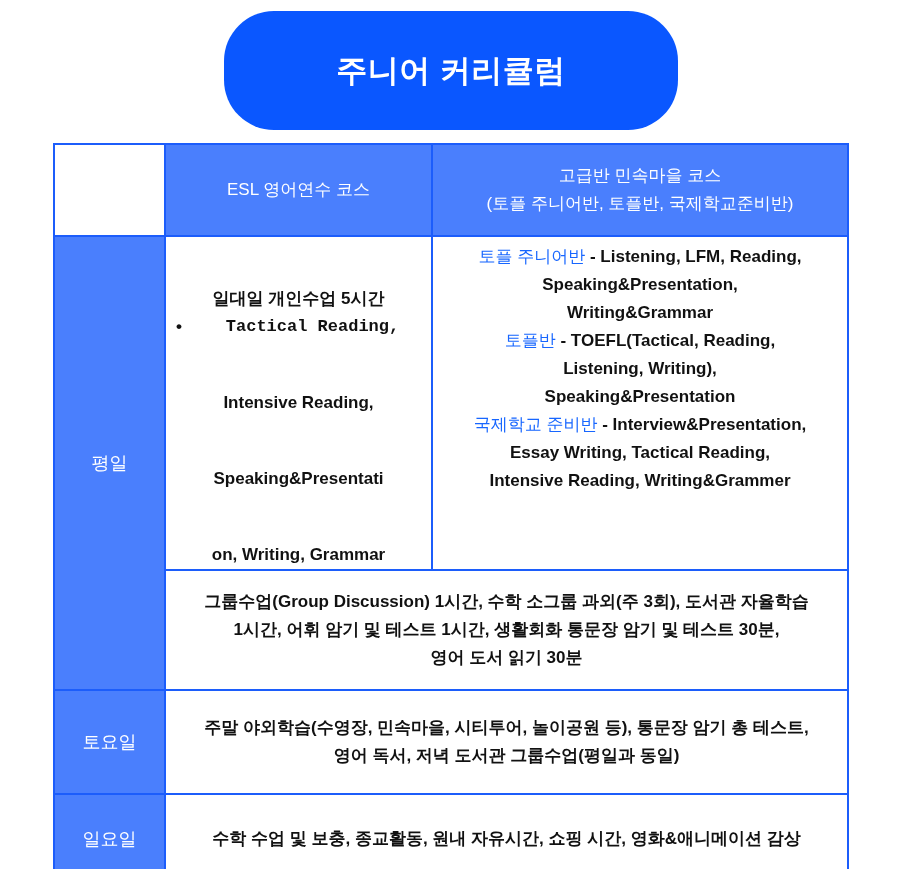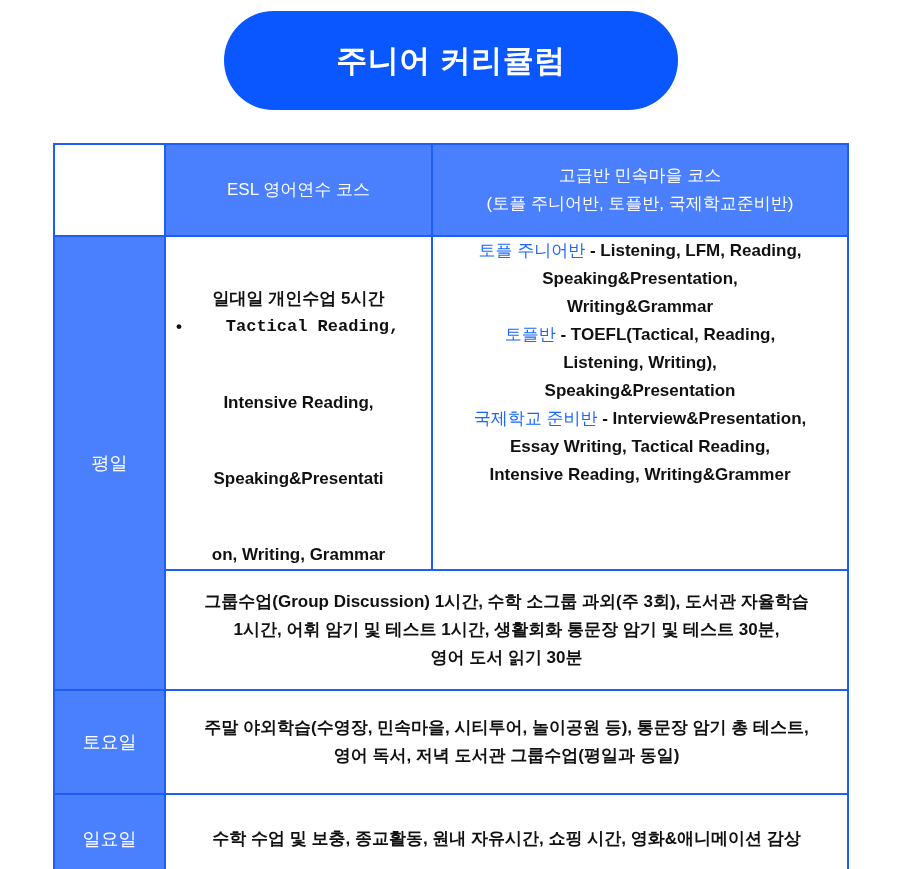--- a/index.html
+++ b/index.html
@@ -1,18 +1,18 @@
 <!DOCTYPE html>
 <html><head>
 <meta charset="utf-8">
 <style>
   html, body { margin: 0; padding: 0; background: #ffffff; }
   body { width: 900px; height: 869px; position: relative; font-family: "Liberation Sans", "DejaVu Sans", sans-serif; overflow: hidden; }
   .title-pill {
-    position: absolute; left: 224px; top: 11px; width: 454px; height: 99px;
+    position: absolute; left: 224px; top: 11px; width: 454px; height: 119px;
     border-radius: 50px; background: #0a57ff;
     display: flex; align-items: center; justify-content: center;
     color: #ffffff; font-size: 31px; font-weight: bold; letter-spacing: 0.5px;
   }
   table.curr {
     position: absolute; left: 53px; top: 143px; width: 794px;
     border-collapse: collapse; table-layout: fixed;
   }
   table.curr td {
     border: 2px solid #1c5dfb; text-align: center; vertical-align: middle;
@@ -64,21 +64,21 @@
         <span class="esl-line">일대일 개인수업 5시간</span>
         <div class="bullet-row">
           <span class="bullet">•</span>
           <span class="bullet-text">Tactical Reading,</span>
         </div>
         <span class="esl-line">Intensive Reading,</span>
         <span class="esl-line">Speaking&amp;Presentati</span>
         <span class="esl-line">on, Writing, Grammar</span>
       </div>
     </td>
-    <td style="vertical-align:top; padding-top:0;">
+    <td style="vertical-align:top; padding-top:6px;">
       <span class="adv-line"><span class="hl">토플 주니어반</span><span> - Listening, LFM, Reading,</span></span>
       <span class="adv-line">Speaking&amp;Presentation,</span>
       <span class="adv-line">Writing&amp;Grammar</span>
       <span class="adv-line"><span class="hl">토플반</span><span> - TOEFL(Tactical, Reading,</span></span>
       <span class="adv-line">Listening, Writing),</span>
       <span class="adv-line">Speaking&amp;Presentation</span>
       <span class="adv-line"><span class="hl">국제학교 준비반</span><span> - Interview&amp;Presentation,</span></span>
       <span class="adv-line">Essay Writing, Tactical Reading,</span>
       <span class="adv-line">Intensive Reading, Writing&amp;Grammer</span>
     </td>

